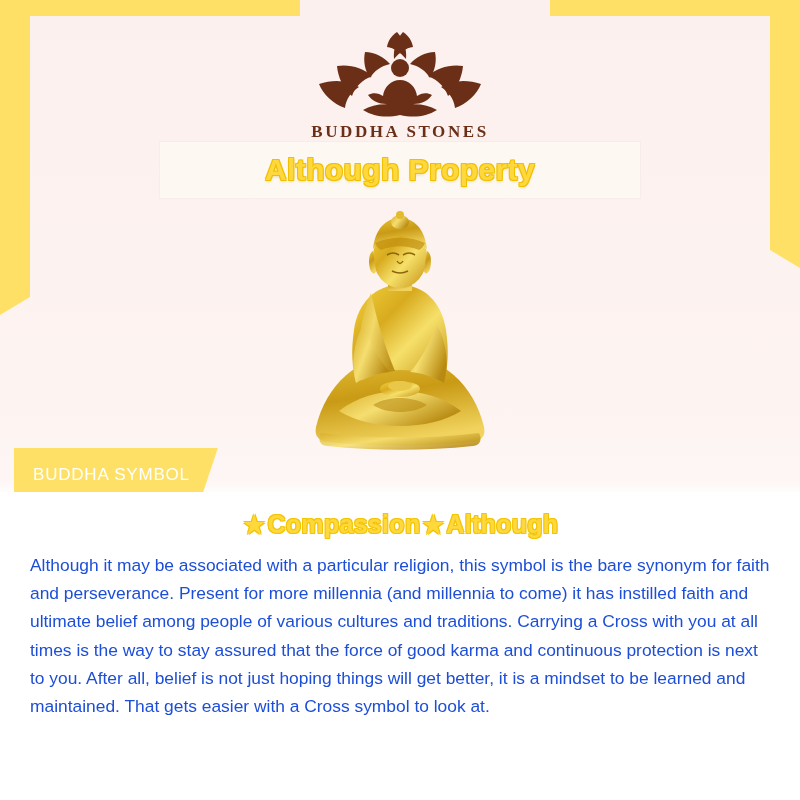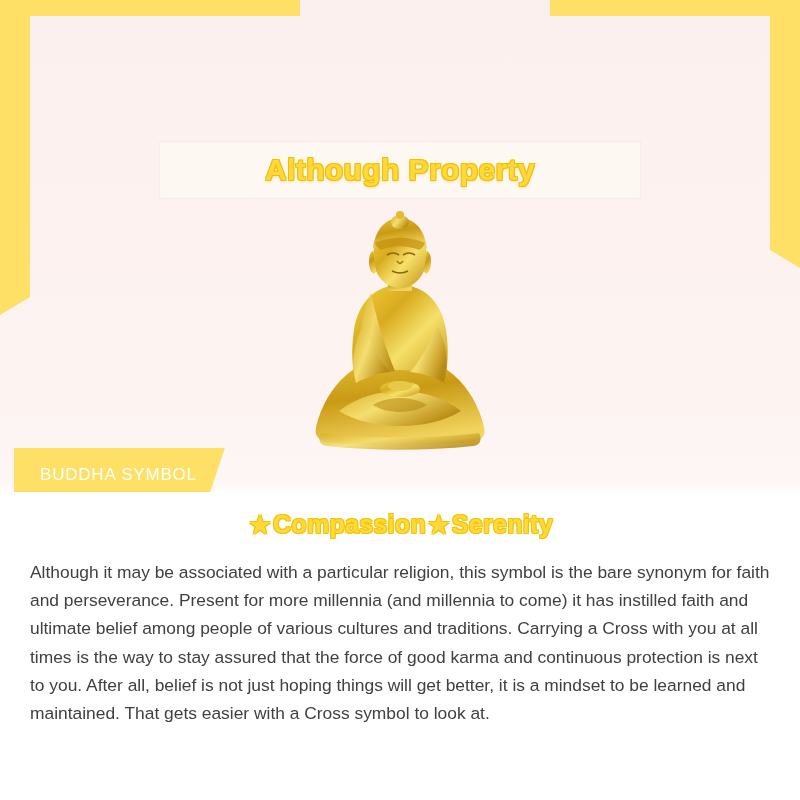--- a/index.html
+++ b/index.html
@@ -121,21 +121,21 @@
 
   
   .ribbon {
     position: absolute;
     top: 448px;
     left: 14px;
     height: 54px;
     background: #ffe066;
     display: flex;
     align-items: center;
-    padding: 0 28px 0 26px;
+    padding: 0 28px 0 19px;
     clip-path: polygon(0 0, 100% 0, calc(100% - 18px) 100%, 0 100%);
   }
   .ribbon-label {
     font-size: 17px;
     color: #ffffff;
     letter-spacing: 0.8px;
     font-family: "Liberation Sans", sans-serif;
   }
 
   
@@ -159,40 +159,61 @@
       -1px  1px 0 #f3c400,
        1px  1px 0 #f3c400;
     letter-spacing: 0.3px;
   }
   .subtitle .star {
     color: #ffd83d;
     font-size: 24px;
     margin: 0 2px;
   }
   .body-text {
-    margin: 19px 30px 0 30px;
+    margin: 12px 30px 0 30px;
     font-size: 17.4px;
     line-height: 1.62;
-    color: #404040;
+    color: #1d4ed8;
     text-align: left;
     font-family: "Liberation Sans", sans-serif;
   }
 </style>
 </head>
 <body>
 
 <div class="page">
 
   <div class="corner corner-tl"></div>
   <div class="corner-tl-bar"></div>
   <div class="corner-tl-diag"></div>
   <div class="corner-tr-bar"></div>
   <div class="corner corner-tr"></div>
   <div class="corner-tr-diag"></div>
 
+  <div class="logo-wrap">
+    <svg class="logo-mark" width="170" height="92" viewBox="0 0 170 92">
+      <g fill="#6b2f17">
+
+        <path d="M85 6 c7 8 10 18 9 27 c-6 -7 -12 -11 -19 -12 c1 -6 4 -11 10 -15z" transform="translate(-3,0)"></path>
+        <path d="M85 6 c-7 8 -10 18 -9 27 c6 -7 12 -11 19 -12 c-1 -6 -4 -11 -10 -15z" transform="translate(3,0)"></path>
+        <path d="M50 26 c10 0 19 5 25 12 c-9 2 -16 7 -20 14 c-5 -7 -7 -17 -5 -26z"></path>
+        <path d="M120 26 c-10 0 -19 5 -25 12 c9 2 16 7 20 14 c5 -7 7 -17 5 -26z"></path>
+        <path d="M22 40 c13 -2 26 2 35 10 c-10 4 -17 11 -20 20 c-9 -7 -14 -19 -15 -30z"></path>
+        <path d="M148 40 c-13 -2 -26 2 -35 10 c10 4 17 11 20 20 c9 -7 14 -19 15 -30z"></path>
+        <path d="M4 58 c14 -5 29 -4 40 3 c-8 5 -13 12 -14 21 c-12 -4 -22 -14 -26 -24z"></path>
+        <path d="M166 58 c-14 -5 -29 -4 -40 3 c8 5 13 12 14 21 c12 -4 22 -14 26 -24z"></path>
+
+        <circle cx="85" cy="42" r="9"></circle>
+        <path d="M85 54 c-9 0 -16 7 -17 16 c-4 -3 -10 -4 -15 -1 c4 6 11 9 18 9 c2 5 8 8 14 8 c6 0 12 -3 14 -8 c7 0 14 -3 18 -9 c-5 -3 -11 -2 -15 1 c-1 -9 -8 -16 -17 -16z"></path>
+
+        <path d="M48 84 c10 -6 23 -7 37 -4 c14 -3 27 -2 37 4 c-11 7 -24 8 -37 5 c-13 3 -26 2 -37 -5z"></path>
+      </g>
+    </svg>
+    <div class="brand-name">BUDDHA STONES</div>
+  </div>
 
   <div class="title-banner">
     <span class="title-text">Although Property</span>
   </div>
 
   <div class="buddha-wrap">
     <svg width="250" height="275" viewBox="0 0 250 275">
       <defs>
         <linearGradient id="goldA" x1="0" y1="0" x2="1" y2="1">
           <stop offset="0%" stop-color="#f3d23c"></stop>
@@ -247,18 +268,18 @@
       <path d="M152 46 c4 2 5 10 3 18 c-2 5 -5 6 -6 2z" fill="url(#goldB)"></path>
     </svg>
   </div>
 
   <div class="ribbon">
     <span class="ribbon-label">BUDDHA SYMBOL</span>
   </div>
 
   <div class="content">
     <div class="subtitle">
-      <span class="star">★</span><span>Compassion</span><span class="star">★</span><span>Serenity</span>
+      <span class="star">★</span><span>Compassion</span><span class="star">★</span><span>Although</span>
     </div>
     <p class="body-text">Although it may be associated with a particular religion, this symbol is the bare synonym for faith and perseverance. Present for more millennia (and millennia to come) it has instilled faith and ultimate belief among people of various cultures and traditions. Carrying a Cross with you at all times is the way to stay assured that the force of good karma and continuous protection is next to you. After all, belief is not just hoping things will get better, it is a mindset to be learned and maintained. That gets easier with a Cross symbol to look at.</p>
   </div>
 
 </div>
 
 </body></html>

